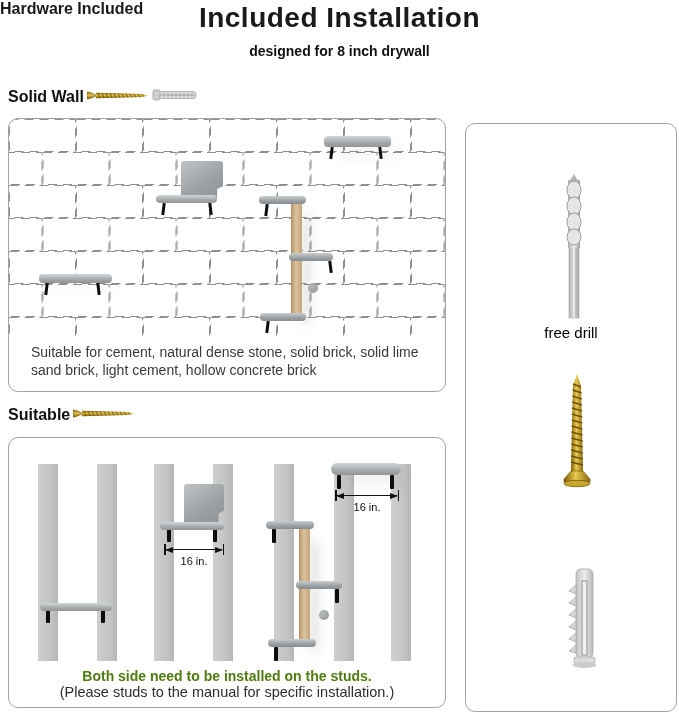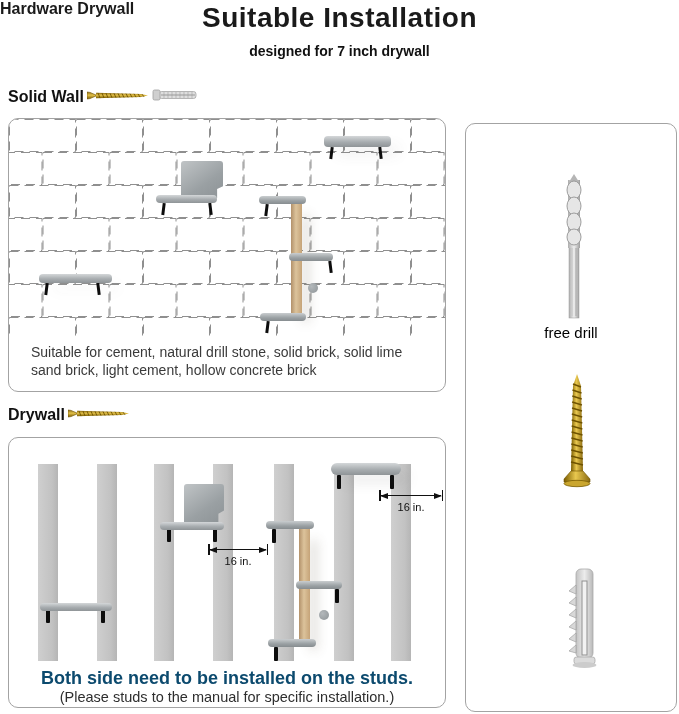--- a/index.html
+++ b/index.html
@@ -43,50 +43,50 @@
            box-shadow:12px 10px 16px -4px rgba(80,80,80,.28); }
   .pole { position:absolute; width:11px;
            background:linear-gradient(90deg,#b2916a,#dcc39b 45%,#c5a378);
            box-shadow:9px 8px 12px -3px rgba(90,80,60,.30); }
   .hole { position:absolute; width:10px; height:10px; border-radius:50%;
            background:radial-gradient(circle at 35% 35%, #b3b8bb, #8e9497); }
   .pin { position:absolute; width:2.5px; height:12px; background:#0c0c0c; transform:rotate(7deg); }
   .pin.big { width:4px; height:14px; transform:none; border-radius:1px; }
 
   
-  .dim { position:absolute; height:26px;margin-left:44px; }
+  .dim { position:absolute; height:26px; }
   .dim .tick-l,.dim .tick-r { position:absolute; top:0; width:1.5px; height:11px; background:#111; }
   .dim .tick-l { left:0; } .dim .tick-r { right:0; }
   .dim .dline { position:absolute; left:2px; right:2px; top:5px; border-top:1.5px solid #111; }
   .dim .ar-l,.dim .ar-r { position:absolute; top:2.5px; width:0; height:0;
         border-top:3.5px solid transparent; border-bottom:3.5px solid transparent; }
   .dim .ar-l { left:1px; border-right:8px solid #111; }
   .dim .ar-r { right:1px; border-left:8px solid #111; }
   .dim .dlabel { position:absolute; top:11px; left:0; width:100%; text-align:center;
         font-size:11px; color:#111; }
 
   
   .brick-note { position:absolute; left:22px; top:224px; width:402px;
         font-size:14px; line-height:18px; color:#3a3a3a; }
   .drywall-note { position:absolute; left:0; top:230px; width:100%; text-align:center; }
-  .drywall-note .bold { font-size:18px; font-weight:700; color:#0c4a6e; }
+  .drywall-note .bold { font-size:14px; font-weight:700; color:#4d7c0f; }
   .drywall-note .paren { font-size:14.5px; color:#2e2e2e; }
 
   
   .hw-item { position:absolute; }
   .hw-label { position:absolute; left:0; top:200px; width:100%; text-align:center;
         font-size:15px; color:#000000; }
 </style>
 </head>
 <body>
 
 <div class="page">
 
-  <div class="title">Suitable Installation</div>
-  <div class="subtitle">designed for 7 inch drywall</div>
+  <div class="title">Included Installation</div>
+  <div class="subtitle">designed for 8 inch drywall</div>
 
   <div class="sec-head" id="solid-head">
     <span class="sec-label">Solid Wall</span>
     <span>
       <svg width="62" height="13" viewBox="0 0 62 13">
         <defs>
           <linearGradient id="goldh" x1="0" y1="0" x2="0" y2="1">
             <stop offset="0" stop-color="#8a6a10"></stop>
               <stop offset="0.45" stop-color="#e3c14a"></stop>
               <stop offset="1" stop-color="#7a5c00"></stop>
@@ -160,25 +160,25 @@
     <div class="pin" style="left:320px; top:142px; transform:rotate(-7deg);"></div>
     <div class="platform" style="left:280px; top:134px; width:44px; height:8px;"></div>
     <div class="hole" style="left:299px; top:164px;"></div>
     <div class="pin" style="left:257px; top:202px;"></div>
     <div class="platform" style="left:251px; top:194px; width:46px; height:8px;"></div>
 
     <div class="pin" style="left:36px; top:164px;"></div>
     <div class="pin" style="left:88px; top:164px; transform:rotate(-7deg);"></div>
     <div class="shelf" style="left:30px; top:155px; width:73px; height:9px;"></div>
 
-    <p class="brick-note">Suitable for cement, natural drill stone, solid brick, solid lime sand brick, light cement, hollow concrete brick</p>
+    <p class="brick-note">Suitable for cement, natural dense stone, solid brick, solid lime sand brick, light cement, hollow concrete brick</p>
   </div>
 
   <div class="sec-head" id="drywall-head">
-    <span class="sec-label">Drywall</span>
+    <span class="sec-label">Suitable</span>
     <span>
       <svg width="62" height="13" viewBox="0 0 62 13">
         <polygon points="0,3 3,3.4 9,6 9,7 3,9.6 0,10" fill="url(#goldh)" stroke="#6e5200" stroke-width="0.6"></polygon>
         <polygon points="9,3.8 54,4.9 61,6.5 54,8.1 9,9.2" fill="url(#goldh)"></polygon>
         <g stroke="#6e5200" stroke-width="0.9">
           <line x1="11" y1="3.9" x2="13" y2="9.1"></line>
             <line x1="15" y1="4" x2="17" y2="9"></line>
           <line x1="19" y1="4.1" x2="21" y2="8.9"></line>
             <line x1="23" y1="4.2" x2="25" y2="8.8"></line>
           <line x1="27" y1="4.3" x2="29" y2="8.7"></line>
@@ -240,21 +240,21 @@
     <div class="pin big" style="left:37px; top:171px;"></div>
     <div class="pin big" style="left:92px; top:171px;"></div>
     <div class="shelf" style="left:31px; top:165px; width:72px; height:8px;"></div>
 
     <div class="drywall-note">
       <div class="bold">Both side need to be installed on the studs.</div>
       <div class="paren">(Please studs to the manual for specific installation.)</div>
     </div>
   </div>
 
-  <div id="hardware-head">Hardware Drywall</div>
+  <div id="hardware-head">Hardware Included</div>
 
   <div class="panel" id="hardware-panel">
 
     <div class="hw-item" style="left:94px; top:50px;">
       <svg width="28" height="146" viewBox="0 0 28 146">
         <defs>
           <linearGradient id="metal" x1="0" y1="0" x2="1" y2="0">
             <stop offset="0" stop-color="#adadad"></stop>
               <stop offset="0.5" stop-color="#efefef"></stop>
               <stop offset="1" stop-color="#9e9e9e"></stop>

